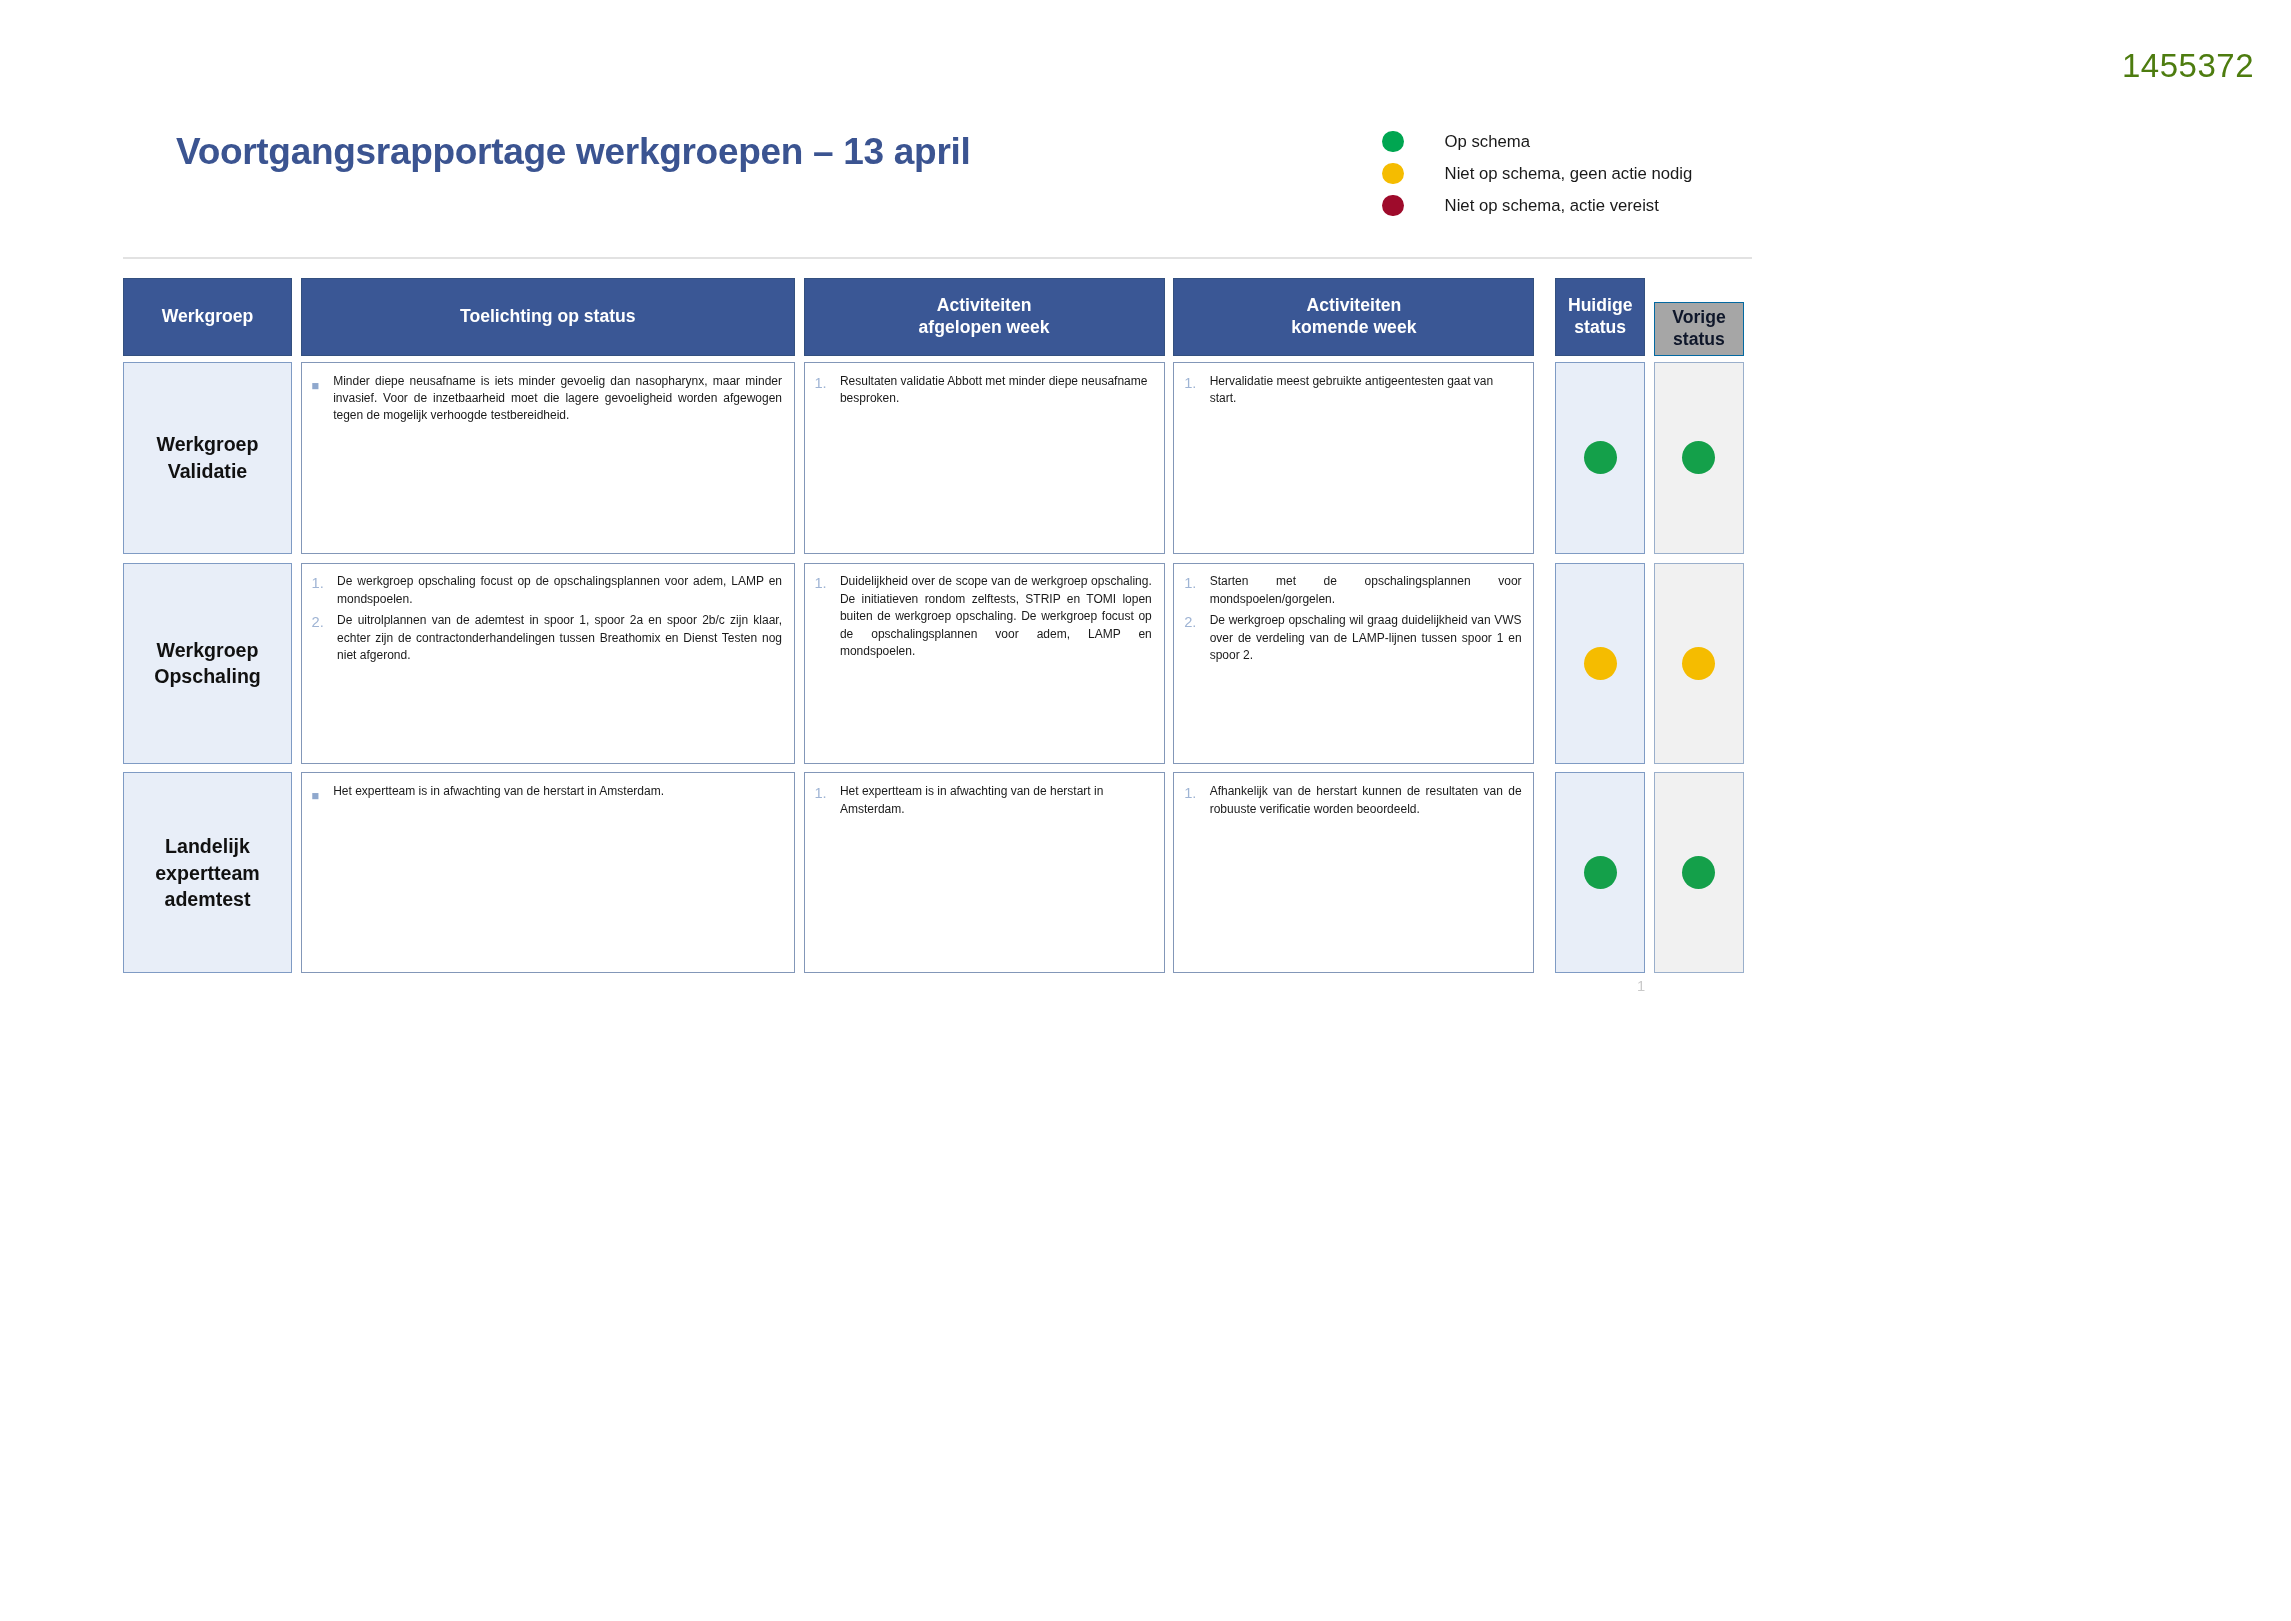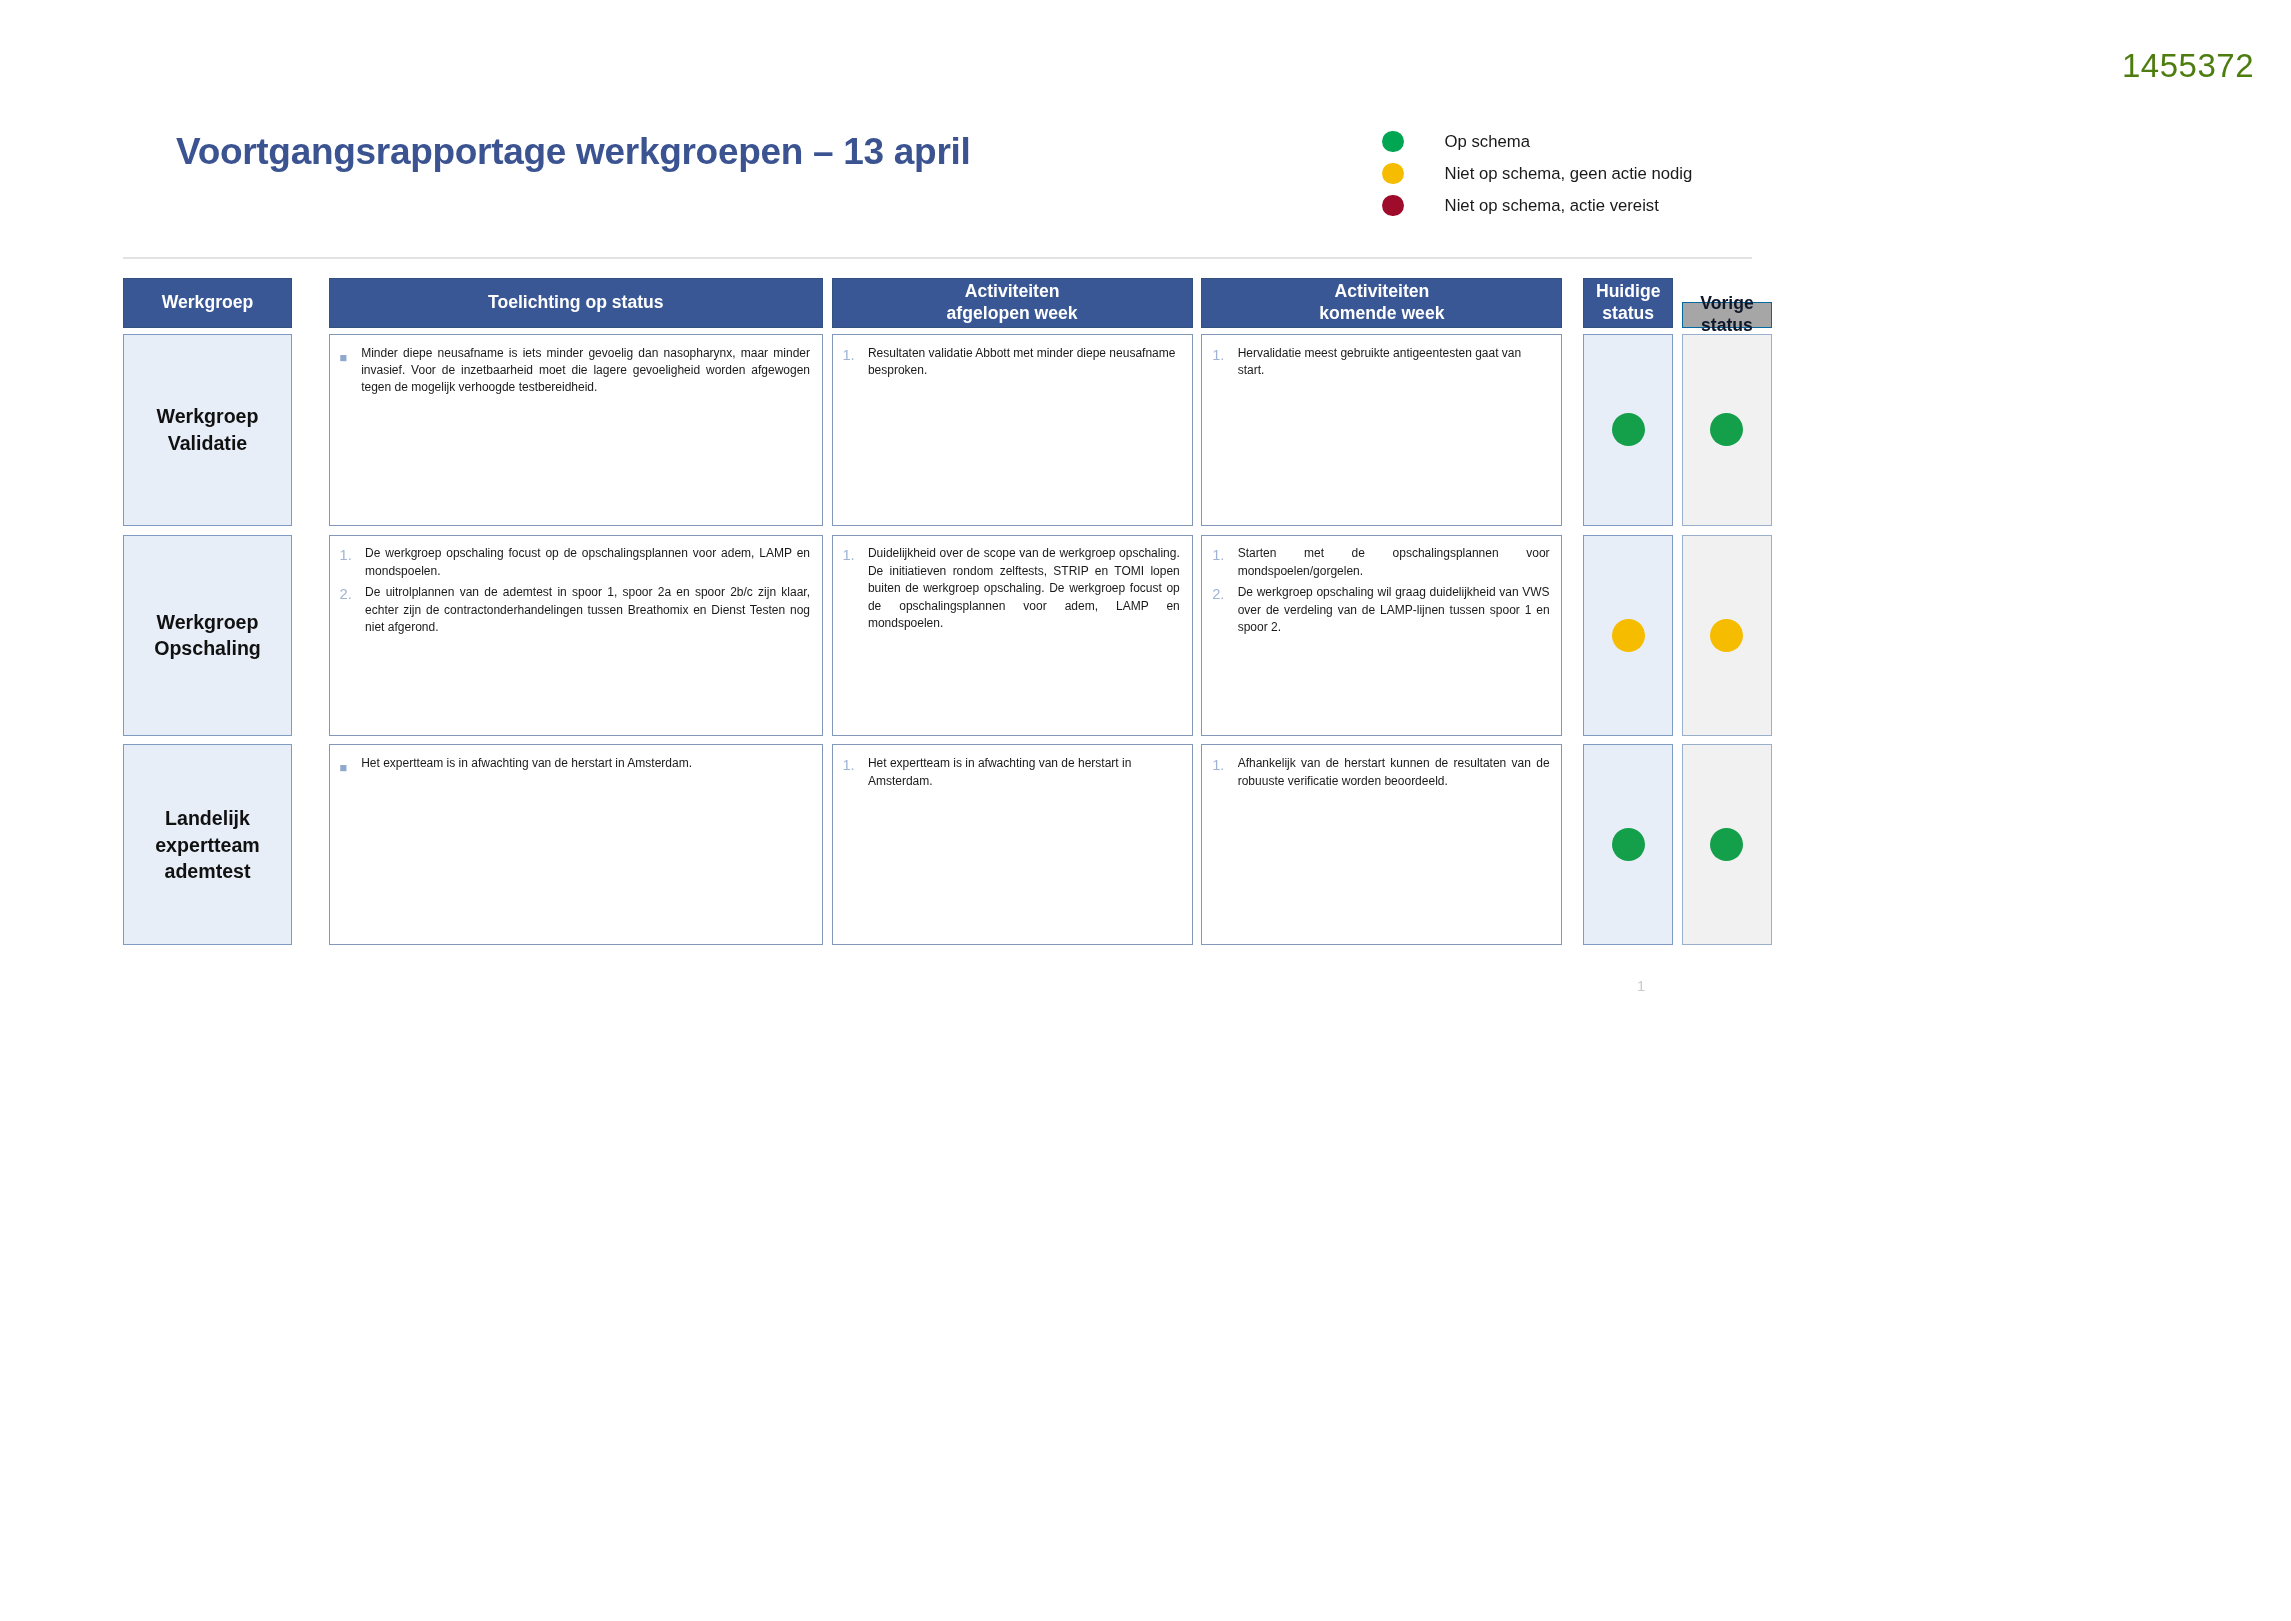--- a/index.html
+++ b/index.html
@@ -29,35 +29,35 @@
     background:#e2e2e2;
   }
   
   .legend{position:absolute;left:1259px;top:19.6px;width:323px;}
   .legend-row{display:flex;align-items:center;height:32px;}
   .legend-dot{width:21.6px;height:21.6px;border-radius:50%;flex:0 0 auto;}
   .legend-label{margin-left:41px;font-size:16.7px;color:#1a1a1a;white-space:nowrap;}
   
   .tbl{position:absolute;left:0px;top:172px;width:1629px;}
   .row{display:flex;align-items:stretch;}
-  .row.header{height:50px;margin-bottom:5.9px;}
+  .row.header{height:78px;margin-bottom:5.9px;}
   .row.body{margin-bottom:8.8px;}
   .cell{box-sizing:border-box;position:relative;}
   .gap{width:8.8px;flex:0 0 8.8px;}
   .hcell{
     background:#3a5795;color:#ffffff;
     display:flex;align-items:center;justify-content:center;
     text-align:center;font-size:17.6px;font-weight:bold;
     line-height:1.25;border:1px solid #2e4madeup;
   }
   .hcell{border:1px solid #33507f;}
   .hcell.grey{background:#a6a6a6;color:#0f172a;border:1px solid #0369a1;margin-top:24px;}
   .hcell .l2{display:block;}
   .c-wg{width:169px;flex:0 0 169px;}
-  .c-toe{width:494px;flex:0 0 494px;margin-left:28px;}
+  .c-toe{width:494px;flex:0 0 494px;}
   .c-afg{width:361px;flex:0 0 361px;}
   .c-kom{width:361px;flex:0 0 361px;}
   .c-hui{width:90px;flex:0 0 90px;margin-left:12px;}
   .c-vor{width:90px;flex:0 0 90px;}
   .wgcell{
     background:#e8eef8;border:1px solid #7f9bc4;
     display:flex;align-items:center;justify-content:center;
     text-align:center;font-size:19.6px;font-weight:bold;color:#111111;
     line-height:1.35;
   }

